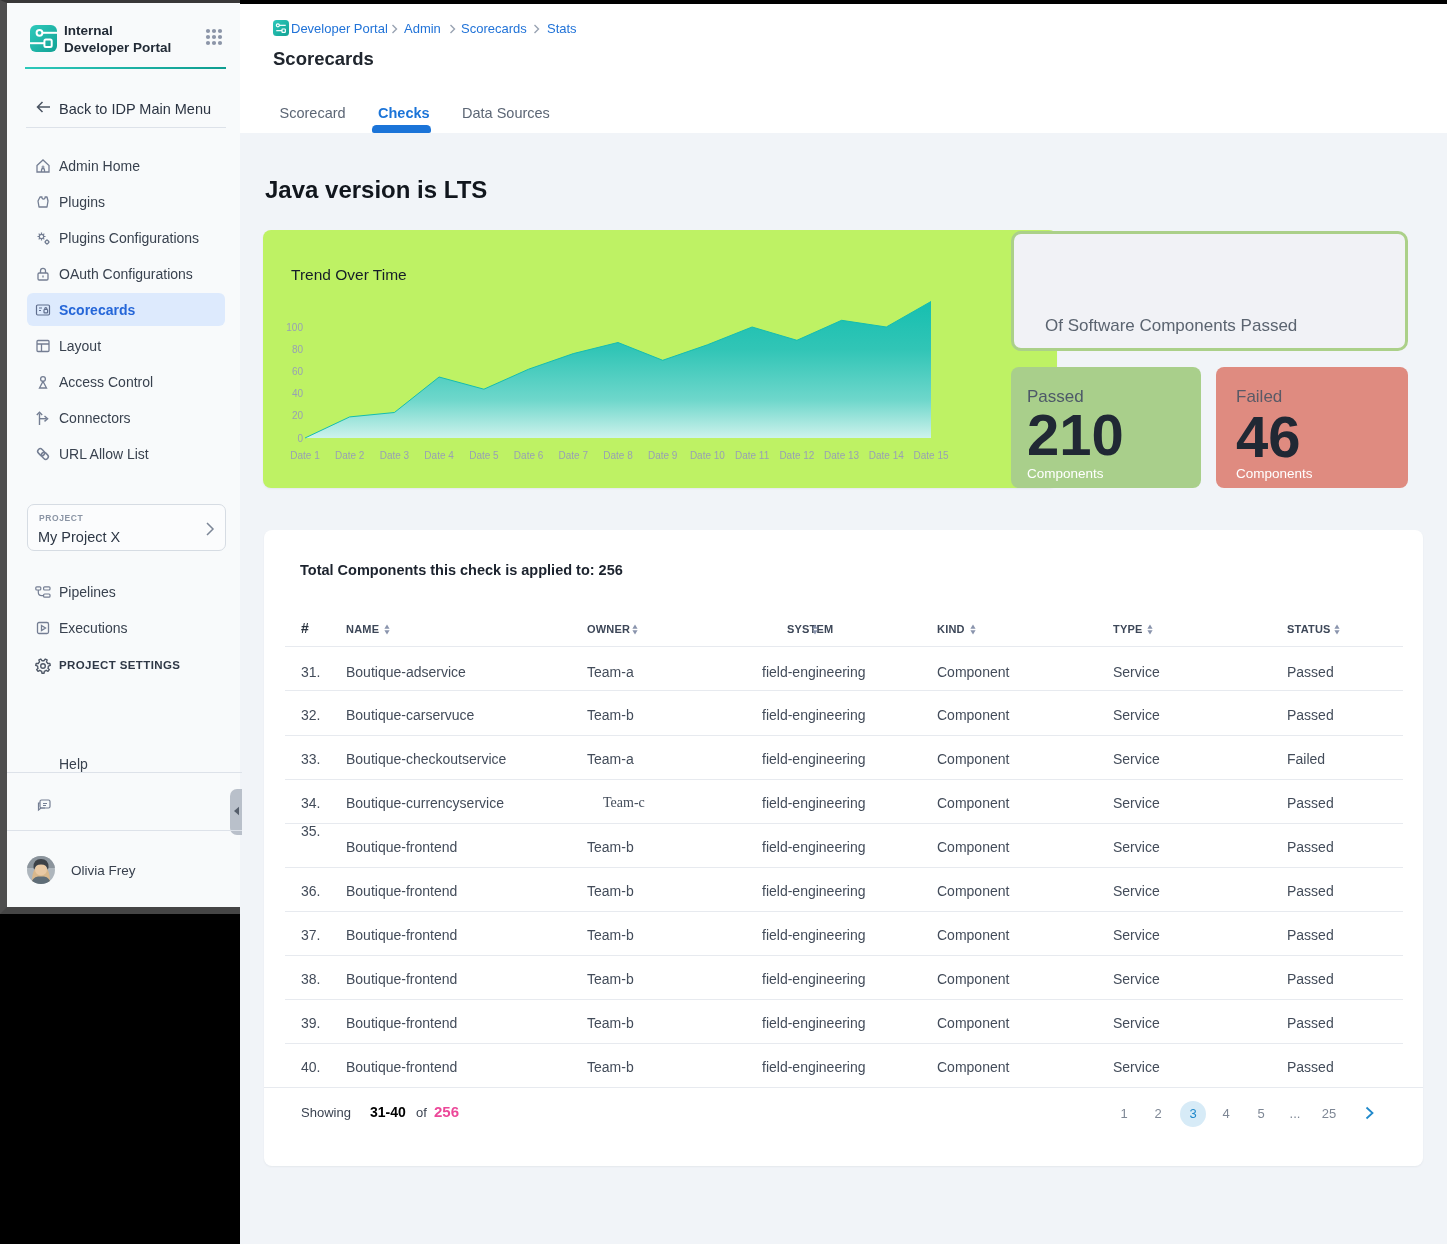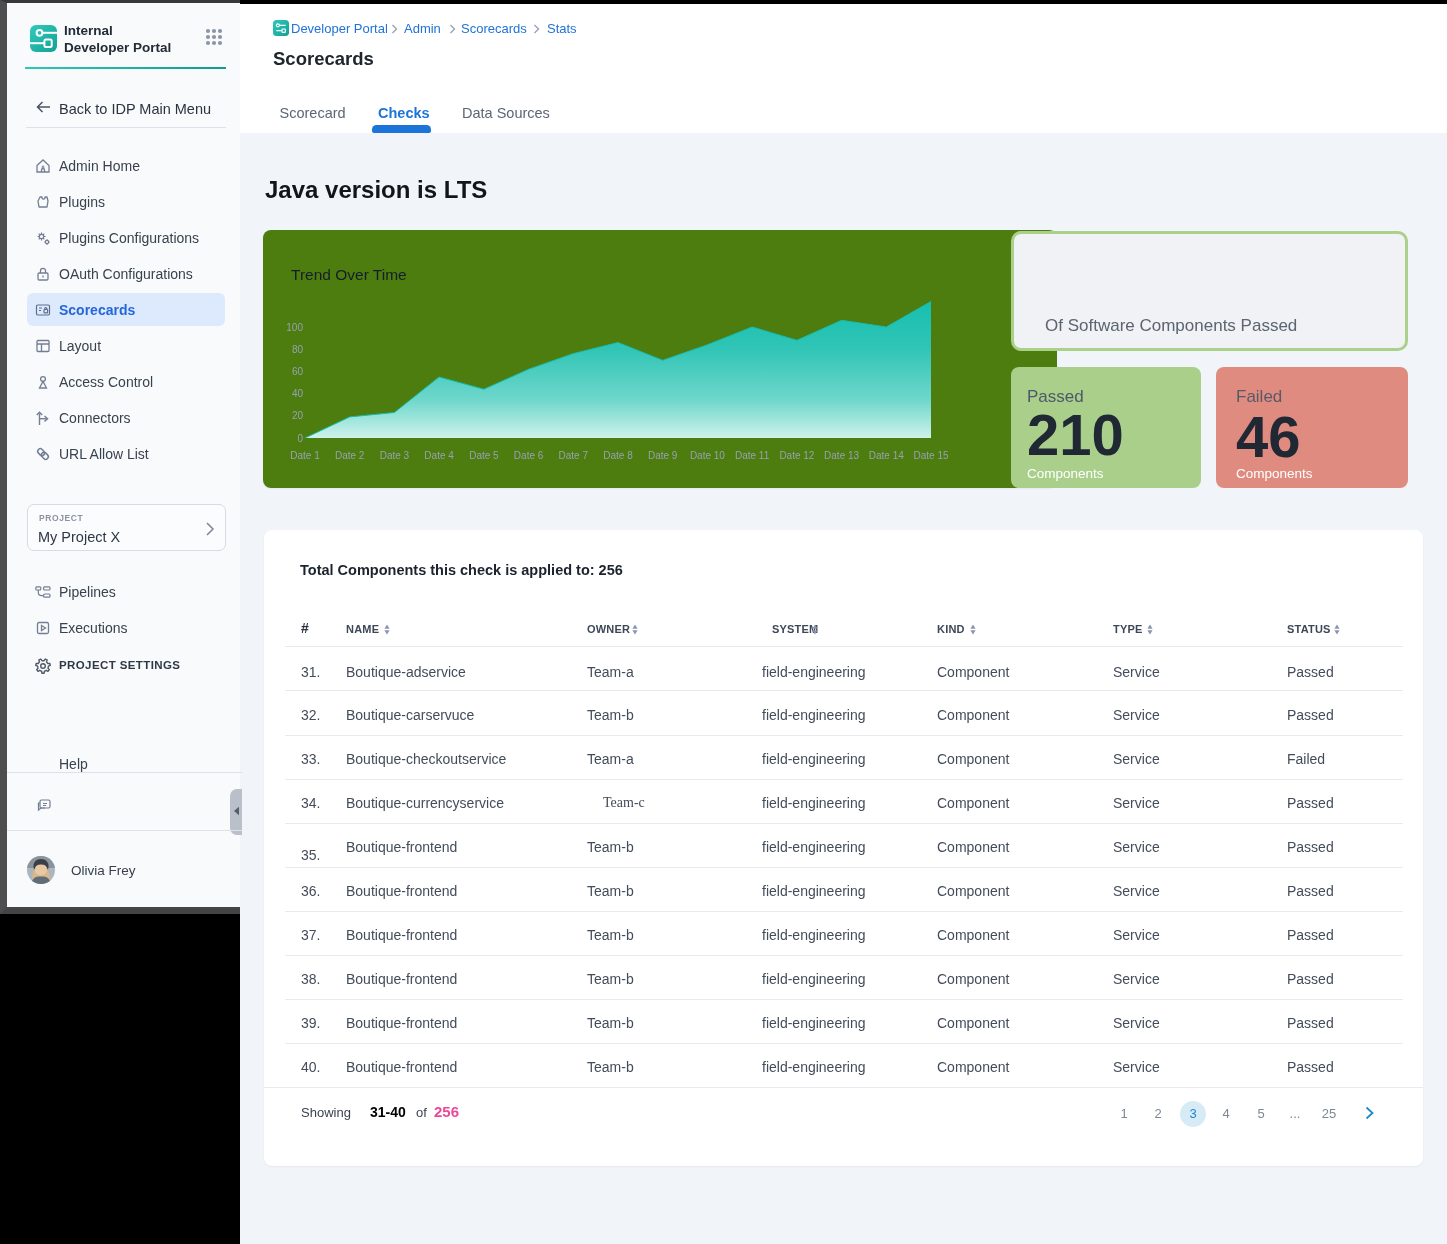--- a/index.html
+++ b/index.html
@@ -52,21 +52,21 @@
 
   <div class="abs" style="left:33px;top:44.4px;font-size:18.5px;font-weight:bold;color:#20262e;">Scorecards</div>
 
   <div class="abs" style="left:39.5px;top:101px;font-size:14.5px;color:#5c6675;">Scorecard</div>
   <div class="abs" style="left:138px;top:101px;font-size:14.5px;font-weight:bold;color:#1b74d8;">Checks</div>
   <div class="abs" style="left:222px;top:101px;font-size:14.5px;color:#5c6675;">Data Sources</div>
   <div class="abs" style="left:132px;top:120.5px;width:59px;height:8.5px;border-radius:4.5px 4.5px 2px 2px;background:#1b74d8;"></div>
 
   <div class="abs" style="left:25px;top:172px;font-size:24px;font-weight:bold;color:#11161d;">Java version is LTS</div>
 
-  <div class="abs" style="left:23px;top:226px;width:794px;height:258px;background:#4d7c0f;border-radius:8px;box-shadow:0 1px 2px rgba(40,50,60,.06);">
+  <div class="abs" style="left:23px;top:226px;width:794px;height:258px;background:#bef264;border-radius:8px;box-shadow:0 1px 2px rgba(40,50,60,.06);">
     <div class="abs" style="left:28px;top:35.5px;font-size:15.5px;color:#161f28;">Trend Over Time</div>
     <svg class="abs" style="left:0;top:0;" width="697" height="258" viewBox="0 0 697 258">
       <defs>
           <linearGradient id="area" x1="0" y1="0" x2="0" y2="1">
         <stop offset="0" stop-color="#16bfb0"></stop>
         <stop offset="0.35" stop-color="#31c5b6"></stop>
         <stop offset="0.72" stop-color="#6ed7cb"></stop>
         <stop offset="1" stop-color="#cdf2ec"></stop>
       </linearGradient>
         </defs>
@@ -121,21 +121,21 @@
     <div class="th" style="left:82px;">NAME</div>
     <svg class="abs" style="left:119px;top:94px;" width="8" height="11" viewBox="0 0 8 11">
         <path d="M4 0.6 L6.6 4.7 H1.4 Z" fill="#8a94ad"></path>
         <path d="M4 10.4 L1.4 6.3 H6.6 Z" fill="#8a94ad"></path>
       </svg>
     <div class="th" style="left:323px;">OWNER</div>
     <svg class="abs" style="left:367px;top:94px;" width="8" height="11" viewBox="0 0 8 11">
         <path d="M4 0.6 L6.6 4.7 H1.4 Z" fill="#8a94ad"></path>
         <path d="M4 10.4 L1.4 6.3 H6.6 Z" fill="#8a94ad"></path>
       </svg>
-    <div class="th" style="left:508px;">SYSTEM</div>
+    <div class="th" style="left:523px;">SYSTEM</div>
     <svg class="abs" style="left:547px;top:94px;" width="8" height="11" viewBox="0 0 8 11">
         <path d="M4 0.6 L6.6 4.7 H1.4 Z" fill="#8a94ad"></path>
         <path d="M4 10.4 L1.4 6.3 H6.6 Z" fill="#8a94ad"></path>
       </svg>
     <div class="th" style="left:673px;">KIND</div>
     <svg class="abs" style="left:705px;top:94px;" width="8" height="11" viewBox="0 0 8 11">
         <path d="M4 0.6 L6.6 4.7 H1.4 Z" fill="#8a94ad"></path>
         <path d="M4 10.4 L1.4 6.3 H6.6 Z" fill="#8a94ad"></path>
       </svg>
     <div class="th" style="left:849px;">TYPE</div>
@@ -174,21 +174,21 @@
     <div class="td" style="left:1023px;top:221px;">Failed</div>
     <div class="rowline" style="top:249px;"></div>
     <div class="td" style="left:37px;top:265px;">34.</div>
     <div class="td" style="left:82px;top:265px;">Boutique-currencyservice</div>
     <div class="td" style="left:339px;top:265px;font-family:Liberation Serif, serif;">Team-c</div>
     <div class="td" style="left:498px;top:265px;">field-engineering</div>
     <div class="td" style="left:673px;top:265px;">Component</div>
     <div class="td" style="left:849px;top:265px;">Service</div>
     <div class="td" style="left:1023px;top:265px;">Passed</div>
     <div class="rowline" style="top:293px;"></div>
-    <div class="td" style="left:37px;top:317px;">35.</div>
+    <div class="td" style="left:37px;top:293px;">35.</div>
     <div class="td" style="left:82px;top:309px;">Boutique-frontend</div>
     <div class="td" style="left:323px;top:309px;">Team-b</div>
     <div class="td" style="left:498px;top:309px;">field-engineering</div>
     <div class="td" style="left:673px;top:309px;">Component</div>
     <div class="td" style="left:849px;top:309px;">Service</div>
     <div class="td" style="left:1023px;top:309px;">Passed</div>
     <div class="rowline" style="top:337px;"></div>
     <div class="td" style="left:37px;top:353px;">36.</div>
     <div class="td" style="left:82px;top:353px;">Boutique-frontend</div>
     <div class="td" style="left:323px;top:353px;">Team-b</div>

